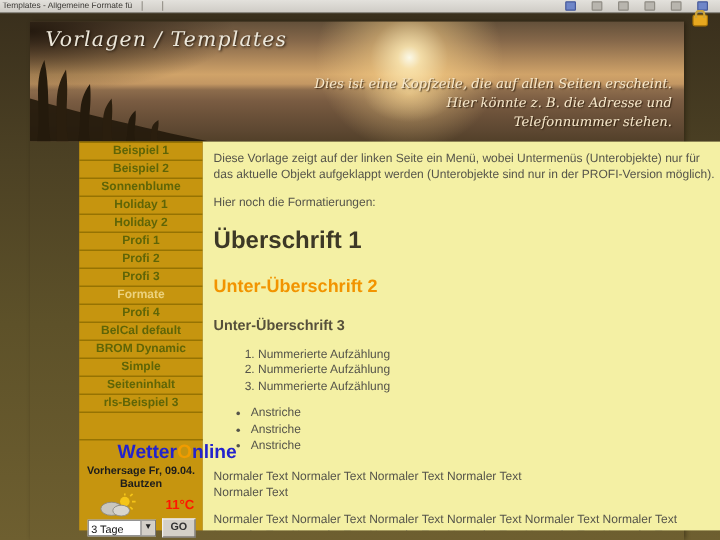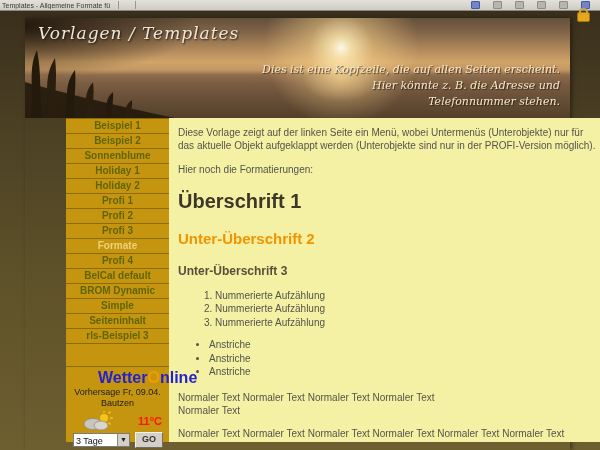--- a/index.html
+++ b/index.html
@@ -53,21 +53,21 @@
   .menu li{
     height:14px;line-height:14px;border-bottom:1px solid #8a6c00;
     text-align:center;font-size:10px;font-weight:bold;color:#5f6507;cursor:pointer;
   }
   .menu li.active{color:#ecd27d;}
   .sidebar-spacer{flex:1;}
   
   .weather{border-top:1px solid #8a6c00;padding-top:2px;height:73px;position:relative;}
   .w-logo{font-size:16px;font-weight:bold;color:#2323cc;letter-spacing:0;padding-left:32px;}
   .w-logo .sun-o{color:#f09c00;}
-  .w-line{text-align:center;font-size:9px;font-weight:normal;color:#1c1c1c;line-height:11px;}
+  .w-line{text-align:center;font-size:9px;font-weight:bold;color:#1c1c1c;line-height:11px;}
   .w-mid{display:flex;align-items:center;justify-content:space-between;padding:1px 7px 0 14px;height:21px;}
   .w-temp{color:#ff1500;font-size:11px;font-weight:bold;}
   .w-controls{display:flex;align-items:center;gap:5px;padding:1px 0 0 7px;}
   .w-select{width:55px;height:12px;background:#fff;border:1px solid #7a7a7a;display:flex;align-items:flex-end;font-size:9px;color:#111;cursor:pointer;}
   .w-select .sel-text{flex:1;padding-left:2px;}
   .w-select .sel-arrow{width:11px;height:100%;background:#d4d0c8;border-left:1px solid #8a8a8a;font-size:7px;line-height:12px;text-align:center;color:#222;}
   .w-go{height:14px;min-width:26px;background:#d4d0c8;border:1px solid;border-color:#f2f1ee #6f6d68 #6f6d68 #f2f1ee;font-size:9px;font-weight:bold;color:#333;text-align:center;line-height:12px;cursor:pointer;}
   
   .content{flex:1;background:#f4f0a4;padding:8px 10px 0 9px;box-sizing:border-box;color:#55544a;overflow:hidden;}
   .content p{margin:0 0 11px 0;font-size:10px;line-height:1.32;}

